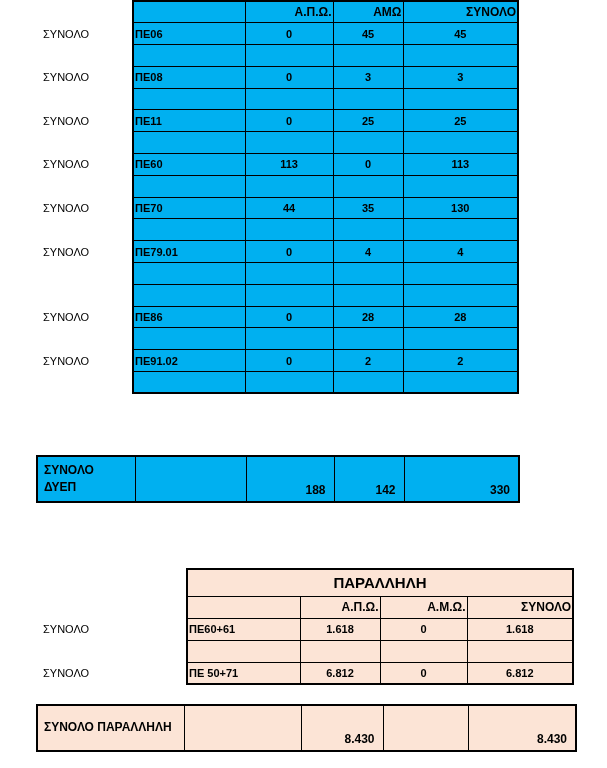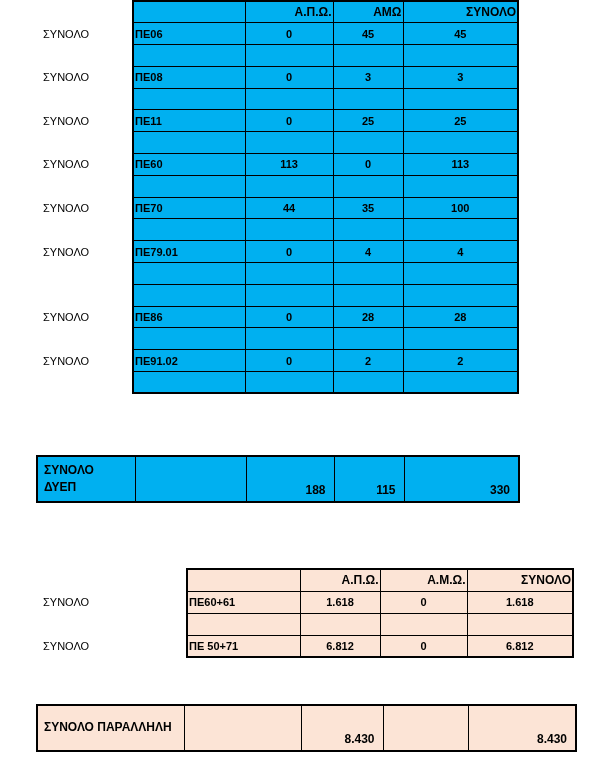--- a/index.html
+++ b/index.html
@@ -140,21 +140,21 @@
         <td class="c name"></td>
         <td class="c val"></td>
         <td class="c val"></td>
         <td class="c val"></td>
       </tr>
       <tr>
         <td class="gutter glabel">ΣΥΝΟΛΟ</td>
         <td class="c name">ΠΕ70</td>
         <td class="c val">44</td>
         <td class="c val">35</td>
-        <td class="c val">100</td>
+        <td class="c val">130</td>
       </tr>
       <tr>
         <td class="gutter glabel"></td>
         <td class="c name"></td>
         <td class="c val"></td>
         <td class="c val"></td>
         <td class="c val"></td>
       </tr>
       <tr>
         <td class="gutter glabel">ΣΥΝΟΛΟ</td>
@@ -214,35 +214,39 @@
       <col style="width:111px">
     <col style="width:88px">
       <col style="width:70px">
       <col style="width:115px">
   </colgroup>
 <tbody>
       <tr>
         <td class="s sum-label">ΣΥΝΟΛΟ ΔΥΕΠ</td>
         <td class="s sum-val"></td>
         <td class="s sum-val">188</td>
-        <td class="s sum-val">115</td>
+        <td class="s sum-val">142</td>
         <td class="s sum-val">330</td>
       </tr>
     </tbody>
   </table>
 
 <table class="grid" id="par-table" style="--fill: #FCE4D6;">
   <colgroup>
     <col style="width:187px">
       <col style="width:113px">
     <col style="width:80px">
       <col style="width:87px">
       <col style="width:106px">
   </colgroup>
 <tbody>
+      <tr class="title-row">
+        <td class="gutter"></td>
+        <td class="c title-cell" colspan="4">ΠΑΡΑΛΛΗΛΗ</td>
+      </tr>
       <tr>
         <td class="gutter"></td>
         <td class="c hdr"></td>
         <td class="c hdr">Α.Π.Ω.</td>
         <td class="c hdr">Α.Μ.Ω.</td>
         <td class="c hdr">ΣΥΝΟΛΟ</td>
       </tr>
       <tr>
         <td class="gutter glabel">ΣΥΝΟΛΟ</td>
         <td class="c name">ΠΕ60+61</td>

